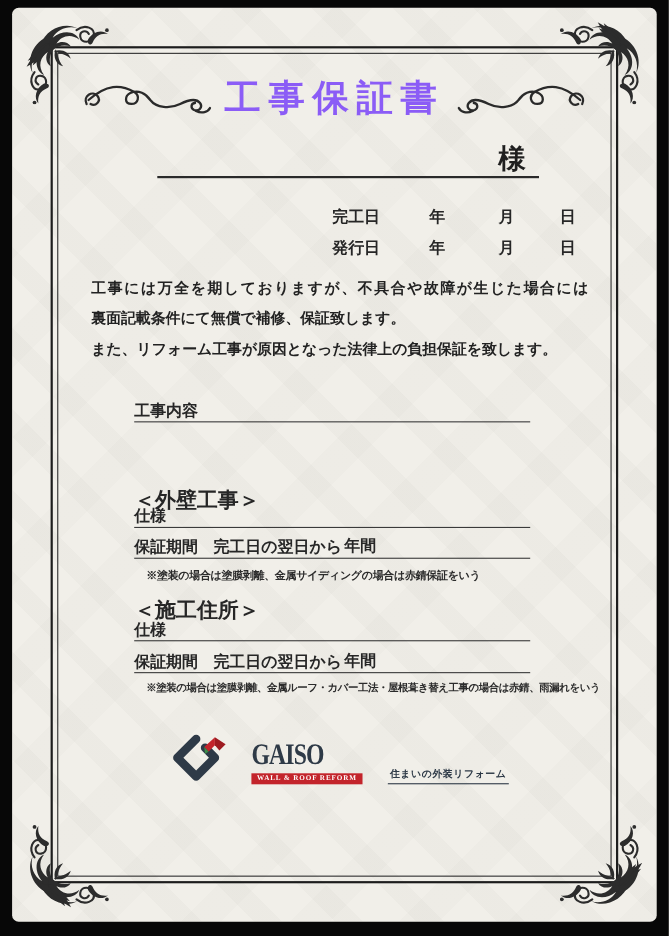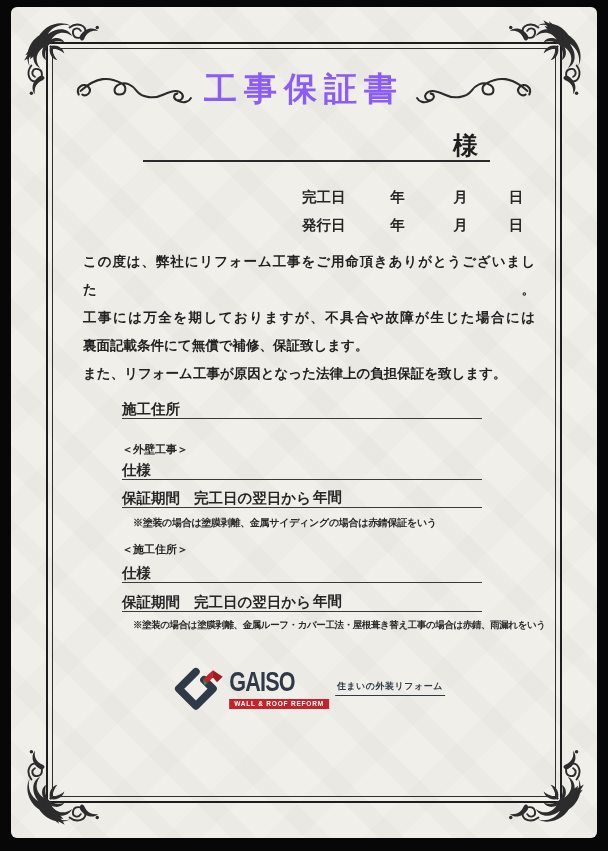--- a/index.html
+++ b/index.html
@@ -71,34 +71,34 @@
 
   .fields { position:absolute; left:111px; top:0; width:360px; height:100%; }
   .field-row {
     position:absolute; left:0; width:360px; height:23px;
     border-bottom:1px solid #3a3a3a;
     display:flex; align-items:flex-end;
     font-size:14.5px; font-weight:bold; color:#262626;
     line-height:1.2;
   }
   .section-title {
-    position:absolute; left:0; font-size:11px; font-weight:bold; color:#262626;
+    position:absolute; left:0; font-size:19px; font-weight:bold; color:#262626;
   }
   .warranty-unit { position:absolute; left:191px; bottom:1px; }
   .w-label { margin-right:14px; }
   .note {
     position:absolute; left:0; font-size:10px; font-weight:600; color:#2b2b2b;
     white-space:nowrap; letter-spacing:-0.3px;margin-left:11px;
   }
   .note.long { font-size:9.5px; letter-spacing:-0.4px; }
 
   .logo {
     position:absolute; top:656px; left:50%; transform:translateX(-50%); margin-left:5px;
-    display:flex; align-items:center; gap:4px;
-    font-family:Liberation Sans, sans-serif;
+    display:flex; align-items:flex-end; gap:21px;
+    font-family:Liberation Serif, serif;
   }
   .logo-icon { width:52px; height:50px; }
   .logo-icon svg { width:100%; height:100%; display:block; }
   .logo-main { display:flex; flex-direction:column; align-items:flex-start; padding-top:2px; }
   .wordmark {
     color:#2e3a47; font-weight:800; font-size:27px; line-height:1;
     letter-spacing:-1px; transform:scaleX(0.80); transform-origin:left top;
     white-space:nowrap;
   }
   .tagline-band {
@@ -199,29 +199,28 @@
     <span>日</span>
   </div>
   <div class="date-row r2">
     <span class="dlabel">発行日</span>
     <span>年</span>
     <span>月</span>
     <span>日</span>
   </div>
 
   <div class="greeting">
-    <div class="gl just">この度は、弊社にリフォーム工事をご用命頂きありがとうございました。</div>
     <div class="gl just">工事には万全を期しておりますが、不具合や故障が生じた場合には</div>
     <div class="gl">裏面記載条件にて無償で補修、保証致します。</div>
     <div class="gl">また、リフォーム工事が原因となった法律上の負担保証を致します。</div>
   </div>
 
   <div class="fields">
-    <div class="field-row" style="top:389px;">
-      <span>施工住所</span>
+    <div class="field-row" style="top:354px;">
+      <span>工事内容</span>
     </div>
 
     <div class="section-title" style="top:435px;">＜外壁工事＞</div>
     <div class="field-row" style="top:450px;">
       <span>仕様</span>
     </div>
     <div class="field-row" style="top:478px;">
       <span class="w-label">保証期間</span>
       <span>完工日の翌日から</span>
       <span class="warranty-unit">年間</span>

